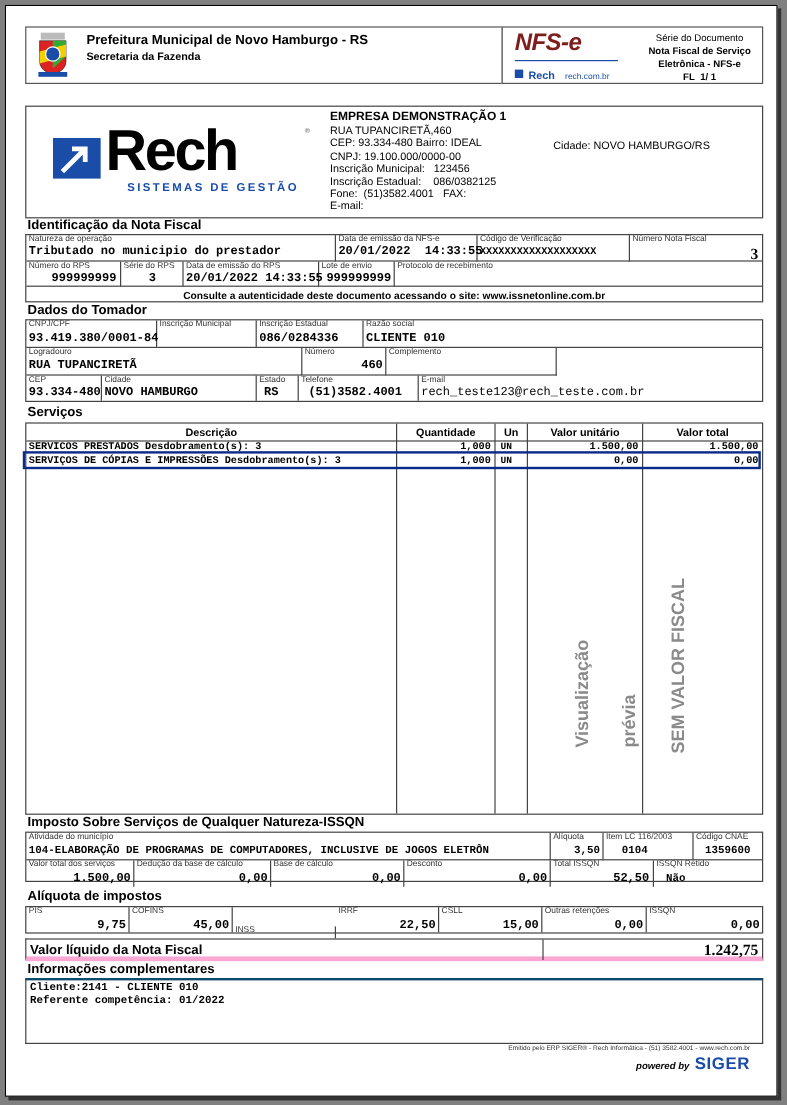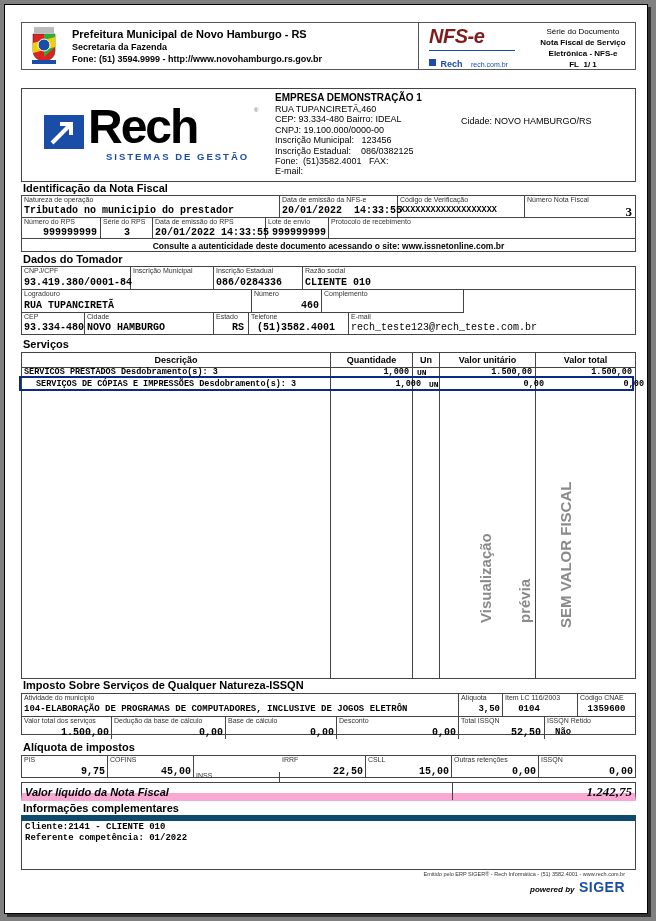--- a/index.html
+++ b/index.html
@@ -28,21 +28,20 @@
         <rect x="4" y="0" width="20" height="6" fill="#bbb"></rect>
         <path d="M3 7 H25 V24 Q25 32 14 35 Q3 32 3 24 Z" fill="#d22" stroke="#333" stroke-width="0.6"></path>
         <path d="M14 7 H25 V20 L14 30 Z" fill="#3a3"></path>
         <path d="M3 16 L25 10 V20 L3 26 Z" fill="#f2d000"></path>
         <circle cx="14" cy="18" r="6" fill="#1a4da8" stroke="#fff" stroke-width="1"></circle>
         <rect x="2" y="33" width="24" height="4" fill="#1a4da8"></rect>
       </svg>
     </div>
     <div class="abs" style="left:50px;top:5px;font-size:11px;font-weight:bold;white-space:nowrap;">Prefeitura Municipal de Novo Hamburgo - RS</div>
     <div class="abs" style="left:50px;top:19px;font-size:9px;font-weight:bold;white-space:nowrap;">Secretaria da Fazenda</div>
-    <div class="abs" style="left:50px;top:31px;font-size:9px;font-weight:bold;white-space:nowrap;">Fone: (51) 3594.9999 - http://www.novohamburgo.rs.gov.br</div>
   </div>
 
   <div class="box" style="left:413px;top:17px;width:218px;height:48px;border-color:#555;">
     <div class="abs" style="left:10px;top:2px;width:90px;">
       <div style="font-size:20px;font-weight:bold;font-style:italic;color:#7f1d1d;letter-spacing:-0.5px;">NFS-e</div>
       <div class="hline" style="left:0;top:25px;width:86px;background:#1a4da8;"></div>
       <div class="abs" style="left:0;top:28px;white-space:nowrap;">
         <span style="display:inline-block;width:7px;height:7px;background:#1a4da8;vertical-align:middle;"></span>
         <span style="font-size:9px;font-weight:bold;color:#1a4da8;">Rech</span>
         <span style="font-size:7px;color:#1a4da8;margin-left:4px;">rech.com.br</span>
@@ -158,21 +157,21 @@
     <div class="cell" style="left:0;top:46px;width:63px;height:21px;border-bottom:none;">
       <div class="lbl" style="left:2px;top:0;">CEP</div>
       <div class="val mono" style="left:2px;top:9px;">93.334-480</div>
     </div>
     <div class="cell" style="left:63px;top:46px;width:129px;height:21px;border-bottom:none;">
       <div class="lbl" style="left:2px;top:0;">Cidade</div>
       <div class="val mono" style="left:2px;top:9px;">NOVO HAMBURGO</div>
     </div>
     <div class="cell" style="left:192px;top:46px;width:35px;height:21px;border-bottom:none;">
       <div class="lbl" style="left:2px;top:0;">Estado</div>
-      <div class="val mono r" style="right:4px;top:9px;">RS</div>
+      <div class="val mono r" style="right:16px;top:9px;">RS</div>
     </div>
     <div class="cell" style="left:227px;top:46px;width:100px;height:21px;border-bottom:none;">
       <div class="lbl" style="left:2px;top:0;">Telefone</div>
       <div class="val mono" style="left:8px;top:9px;">(51)3582.4001</div>
     </div>
     <div class="cell" style="left:327px;top:46px;width:286px;height:21px;border-right:none;border-bottom:none;">
       <div class="lbl" style="left:2px;top:0;">E-mail</div>
       <div class="val mono" style="left:2px;top:9px;font-weight:normal;">rech_teste123@rech_teste.com.br</div>
     </div>
   </div>
@@ -193,21 +192,21 @@
     <div class="vline" style="left:513px;top:0;height:325px;"></div>
 
     <div class="abs" style="left:0;top:15px;width:613px;height:10px;">
       <div class="val mono" style="left:2px;top:-1px;font-size:8.5px;">SERVICOS PRESTADOS Desdobramento(s): 3</div>
       <div class="val mono r" style="right:226px;top:-1px;font-size:8.5px;">1,000</div>
       <div class="val mono" style="left:395px;top:-1px;font-size:8px;">UN</div>
       <div class="val mono r" style="right:103px;top:-1px;font-size:8.5px;">1.500,00</div>
       <div class="val mono r" style="right:3px;top:-1px;font-size:8.5px;">1.500,00</div>
     </div>
 
-    <div class="abs" style="left:0;top:26px;width:613px;height:12px;margin-left:12px;">
+    <div class="abs" style="left:0;top:26px;width:613px;height:12px;">
       <div class="val mono" style="left:2px;top:0;font-size:8.5px;">SERVIÇOS DE CÓPIAS E IMPRESSÕES Desdobramento(s): 3</div>
       <div class="val mono r" style="right:226px;top:0;font-size:8.5px;">1,000</div>
       <div class="val mono" style="left:395px;top:0;font-size:8px;">UN</div>
       <div class="val mono r" style="right:103px;top:0;font-size:8.5px;">0,00</div>
       <div class="val mono r" style="right:3px;top:0;font-size:8.5px;">0,00</div>
     </div>
 
     <div class="abs" style="left:455px;top:270px;transform-origin:0 0;transform:rotate(-90deg);font-size:15px;font-weight:bold;color:#8a8a8a;white-space:nowrap;">Visualização</div>
     <div class="abs" style="left:494px;top:270px;transform-origin:0 0;transform:rotate(-90deg);font-size:15px;font-weight:bold;color:#8a8a8a;white-space:nowrap;">prévia</div>
     <div class="abs" style="left:535px;top:275px;transform-origin:0 0;transform:rotate(-90deg);font-size:15px;font-weight:bold;color:#8a8a8a;white-space:nowrap;">SEM VALOR FISCAL</div>
@@ -284,28 +283,28 @@
     <div class="cell" style="left:430px;top:0;width:87px;height:21px;border-bottom:none;">
       <div class="lbl" style="left:2px;top:0;">Outras retenções</div>
       <div class="val mono r" style="right:2px;top:10px;">0,00</div>
     </div>
     <div class="cell" style="left:517px;top:0;width:96px;height:21px;border-right:none;border-bottom:none;">
       <div class="lbl" style="left:2px;top:0;">ISSQN</div>
       <div class="val mono r" style="right:2px;top:10px;">0,00</div>
     </div>
   </div>
 
-  <div class="box" style="left:16px;top:777px;width:615px;height:19px;border-bottom:8px solid #f9a8d4;font-style:italic;">
+  <div class="box" style="left:16px;top:777px;width:615px;height:19px;border-bottom:4px solid #f9a8d4;">
     <div class="abs" style="left:3px;top:3px;font-size:11px;font-weight:bold;white-space:nowrap;">Valor líquido da Nota Fiscal</div>
     <div class="vline" style="left:430px;top:0;height:17px;"></div>
     <div class="abs r" style="right:3px;top:1px;font-family:'Liberation Serif',serif;font-size:13px;font-weight:bold;">1.242,75</div>
   </div>
 
   <div class="sec-title" style="left:18px;top:797px;">Informações complementares</div>
-  <div class="box" style="left:16px;top:810px;width:615px;height:55px;border-top:6px solid #0c4a6e;">
+  <div class="box" style="left:16px;top:810px;width:615px;height:55px;border-top:2px solid #0c4a6e;">
     <div class="val mono" style="left:3px;top:1px;font-size:9px;">Cliente:2141 - CLIENTE 010</div>
     <div class="val mono" style="left:3px;top:12px;font-size:9px;">Referente competência: 01/2022</div>
   </div>
 
   <div class="abs r" style="right:22px;top:866px;font-size:5.5px;color:#333;white-space:nowrap;">Emitido pelo ERP SIGER® - Rech Informática - (51) 3582.4001 - www.rech.com.br</div>
   <div class="abs r" style="right:22px;top:873px;white-space:nowrap;">
     <span style="font-size:8px;font-style:italic;font-weight:bold;">powered by</span>
     <span style="font-size:14px;font-weight:bold;color:#1a4da8;letter-spacing:0.5px;">SIGER</span>
   </div>
 </div>

